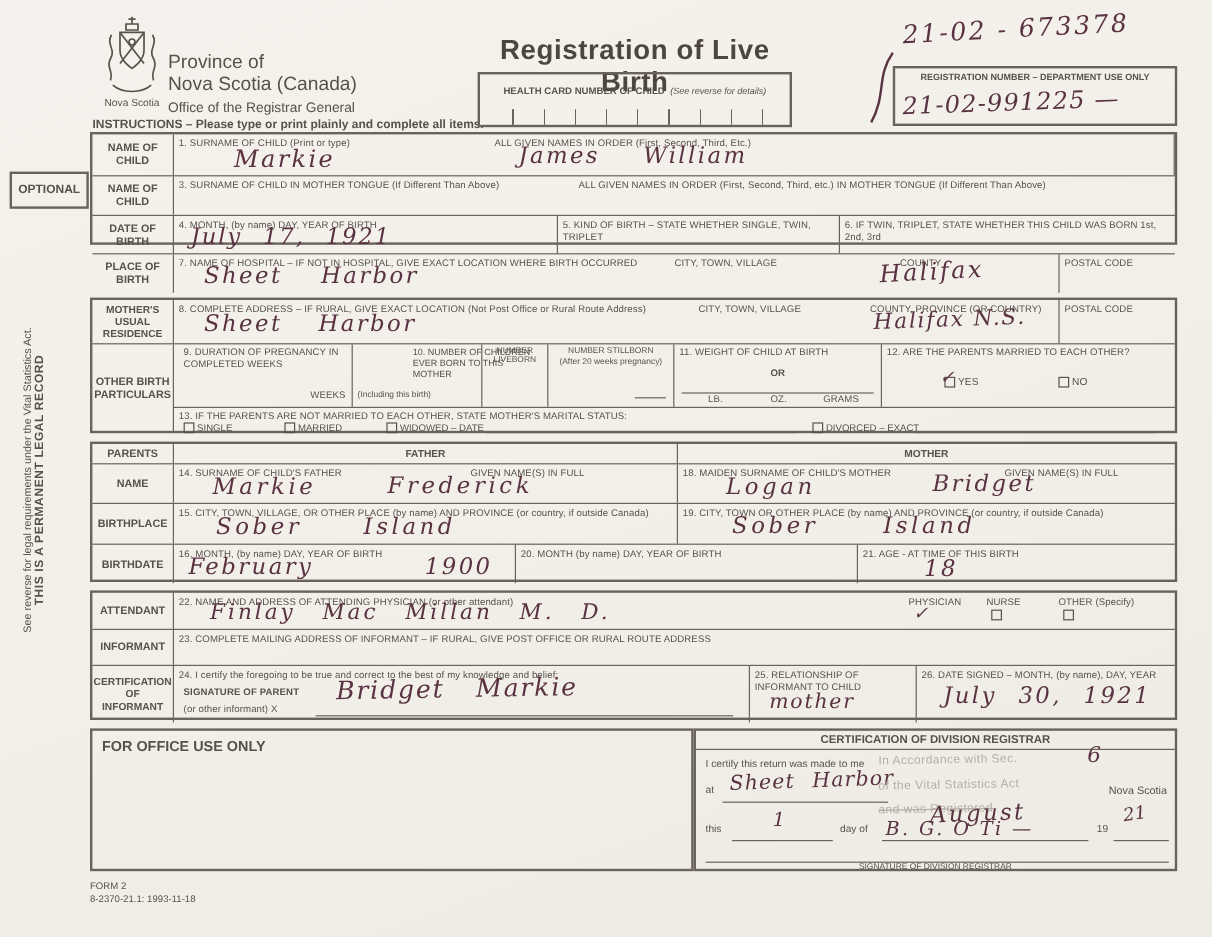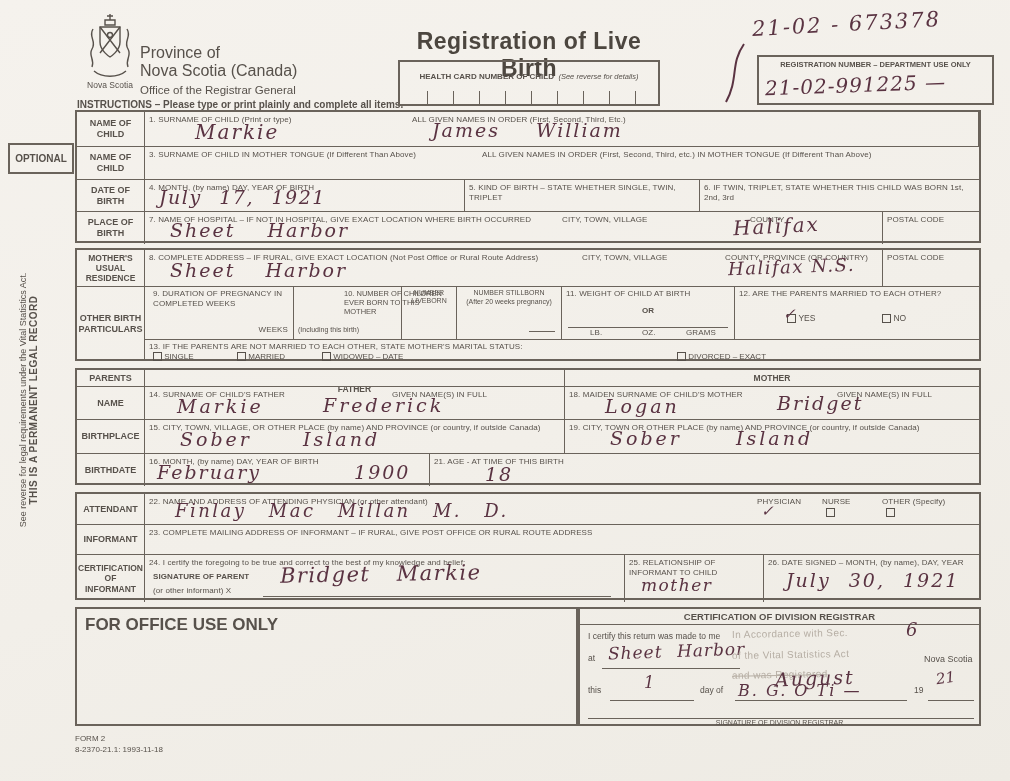--- a/index.html
+++ b/index.html
@@ -55,37 +55,37 @@
   <div class="abs b" style="left:398px;top:28px;width:262px;text-align:center;font-size:23px;letter-spacing:.5px;color:#4c463f;">Registration of Live Birth</div>
 
   <div class="abs" style="left:398px;top:60px;width:262px;height:46px;border:2px solid #6a635b;box-sizing:border-box;">
     <div style="position:absolute;top:3px;left:0;right:0;text-align:center;">
       <span class="b" style="font-size:8px;">HEALTH CARD NUMBER OF CHILD</span>
       <span style="font-size:7.5px;font-style:italic;">(See reverse for details)</span>
     </div>
     <div class="ticks"></div>
   </div>
 
-  <div class="abs" style="left:744px;top:55px;width:237px;height:50px;border:2px solid #6a635b;box-sizing:border-box;margin-left:13px;">
+  <div class="abs" style="left:744px;top:55px;width:237px;height:50px;border:2px solid #6a635b;box-sizing:border-box;">
     <div class="b" style="position:absolute;top:3px;left:0;right:0;text-align:center;font-size:7.5px;">REGISTRATION NUMBER – DEPARTMENT USE ONLY</div>
     <div class="hw" style="position:absolute;left:6px;top:18px;font-size:20px;letter-spacing:1px;transform:rotate(-2deg);">21-02-991225 —</div>
   </div>
   <div class="hw abs" style="left:752px;top:14px;font-size:21px;letter-spacing:2px;transform:rotate(-3deg);">21-02 - 673378</div>
   <svg class="abs" style="left:722px;top:42px;" width="26" height="62" viewBox="0 0 26 62">
     <path d="M22,2 C8,22 17,36 4,60" stroke="#5a3342" stroke-width="2" fill="none"></path>
   </svg>
 
   <div class="abs b" style="left:8px;top:143px;width:66px;height:31px;border:2px solid #6a635b;box-sizing:border-box;
        display:flex;align-items:center;justify-content:center;font-size:10px;">OPTIONAL</div>
   <div class="vside">
     <div style="font-size:9px;">See reverse for legal requirements under the Vital Statistics Act.</div>
     <div class="b" style="font-size:10px;letter-spacing:.5px;">THIS IS A PERMANENT LEGAL RECORD</div>
   </div>
 
-  <div class="sect" style="top:110px;height:133px;">
+  <div class="sect" style="top:110px;height:94px;">
     <div class="row" style="height:34px;">
       <div class="slab">NAME OF CHILD</div>
       <div class="cell bdr" style="flex:1;">
         <div class="lbl abs" style="left:4px;top:3px;">1. SURNAME OF CHILD (Print or type)</div>
         <div class="lbl abs" style="left:267px;top:3px;">ALL GIVEN NAMES IN ORDER (First, Second, Third, Etc.)</div>
         <div class="hw abs" style="left:50px;top:10px;font-size:20px;letter-spacing:2px;">Markie</div>
         <div class="hw abs" style="left:287px;top:9px;font-size:19px;word-spacing:28px;letter-spacing:2px;">James William</div>
       </div>
     </div>
     <div class="row" style="height:33px;">
@@ -199,21 +199,21 @@
           </div>
           <div class="ul" style="left:618px;top:19px;width:200px;"></div>
         </div>
       </div>
     </div>
   </div>
 
   <div class="sect" style="top:368px;height:117px;">
     <div class="row" style="height:16px;">
       <div class="slab">PARENTS</div>
-      <div class="cell bdr b" style="width:420px;text-align:center;font-size:8.5px;padding-top:14px;">FATHER</div>
+      <div class="cell bdr b" style="width:420px;text-align:center;font-size:8.5px;padding-top:3px;">FATHER</div>
       <div class="cell b" style="flex:1;text-align:center;font-size:8.5px;padding-top:3px;">MOTHER</div>
     </div>
     <div class="row" style="height:33px;">
       <div class="slab">NAME</div>
       <div class="cell bdr" style="width:420px;">
         <div class="lbl abs" style="left:4px;top:3px;">14. SURNAME OF CHILD'S FATHER</div>
         <div class="lbl abs" style="left:247px;top:3px;">GIVEN NAME(S) IN FULL</div>
         <div class="hw abs" style="left:32px;top:10px;font-size:19px;letter-spacing:3px;">Markie</div>
         <div class="hw abs" style="left:178px;top:9px;font-size:19px;letter-spacing:3px;">Frederick</div>
       </div>
@@ -233,20 +233,23 @@
       <div class="cell" style="flex:1;">
         <div class="lbl abs" style="left:4px;top:3px;">19. CITY, TOWN OR OTHER PLACE (by name) AND PROVINCE (or country, if outside Canada)</div>
         <div class="hw abs" style="left:45px;top:9px;font-size:19px;word-spacing:45px;letter-spacing:3px;">Sober Island</div>
       </div>
     </div>
     <div class="row" style="height:33px;">
       <div class="slab">BIRTHDATE</div>
       <div class="cell bdr" style="width:285px;">
         <div class="lbl abs" style="left:4px;top:3px;">16. MONTH, (by name) DAY, YEAR OF BIRTH</div>
         <div class="hw abs" style="left:12px;top:9px;font-size:19px;word-spacing:85px;letter-spacing:2px;">February 1900</div>
+      </div>
+      <div class="cell bdr" style="width:285px;">
+        <div class="lbl abs" style="left:4px;top:3px;">20. MONTH (by name) DAY, YEAR OF BIRTH</div>
       </div>
       <div class="cell" style="flex:1;">
         <div class="lbl abs" style="left:4px;top:3px;right:3px;">21. AGE - AT TIME OF THIS BIRTH</div>
         <div class="hw abs" style="left:55px;top:11px;font-size:19px;letter-spacing:2px;">18</div>
       </div>
     </div>
   </div>
 
   <div class="sect" style="top:492px;height:108px;">
     <div class="row" style="height:30px;">
@@ -282,21 +285,21 @@
         <div class="hw abs" style="left:16px;top:22px;font-size:17px;letter-spacing:1.5px;">mother</div>
       </div>
       <div class="cell" style="flex:1;">
         <div class="lbl abs" style="left:4px;top:3px;">26. DATE SIGNED – MONTH, (by name), DAY, YEAR</div>
         <div class="hw abs" style="left:22px;top:16px;font-size:19px;word-spacing:10px;letter-spacing:2px;">July 30, 1921</div>
       </div>
     </div>
   </div>
 
   <div class="abs" style="left:75px;top:607px;width:503px;height:119px;border:2px solid #6a635b;box-sizing:border-box;">
-    <div class="b" style="position:absolute;left:8px;top:6px;font-size:17px;">FOR OFFICE USE ONLY</div>
+    <div class="b" style="position:absolute;left:8px;top:6px;font-size:12px;">FOR OFFICE USE ONLY</div>
   </div>
 
   <div class="abs" style="left:578px;top:607px;width:403px;height:119px;border:2px solid #6a635b;box-sizing:border-box;">
     <div class="b" style="height:15px;border-bottom:1px solid #6a635b;text-align:center;font-size:9.5px;line-height:15px;">CERTIFICATION OF DIVISION REGISTRAR</div>
     <div style="position:relative;height:100px;">
       <div class="abs" style="left:8px;top:6px;font-size:8.5px;">I certify this return was made to me</div>
       <div class="stamp" style="left:152px;top:3px;transform:rotate(-1deg);">In Accordance with Sec.</div>
       <div class="hw abs" style="left:326px;top:-4px;font-size:18px;">6</div>
 
       <div class="abs" style="left:8px;top:28px;font-size:8.5px;">at</div>

